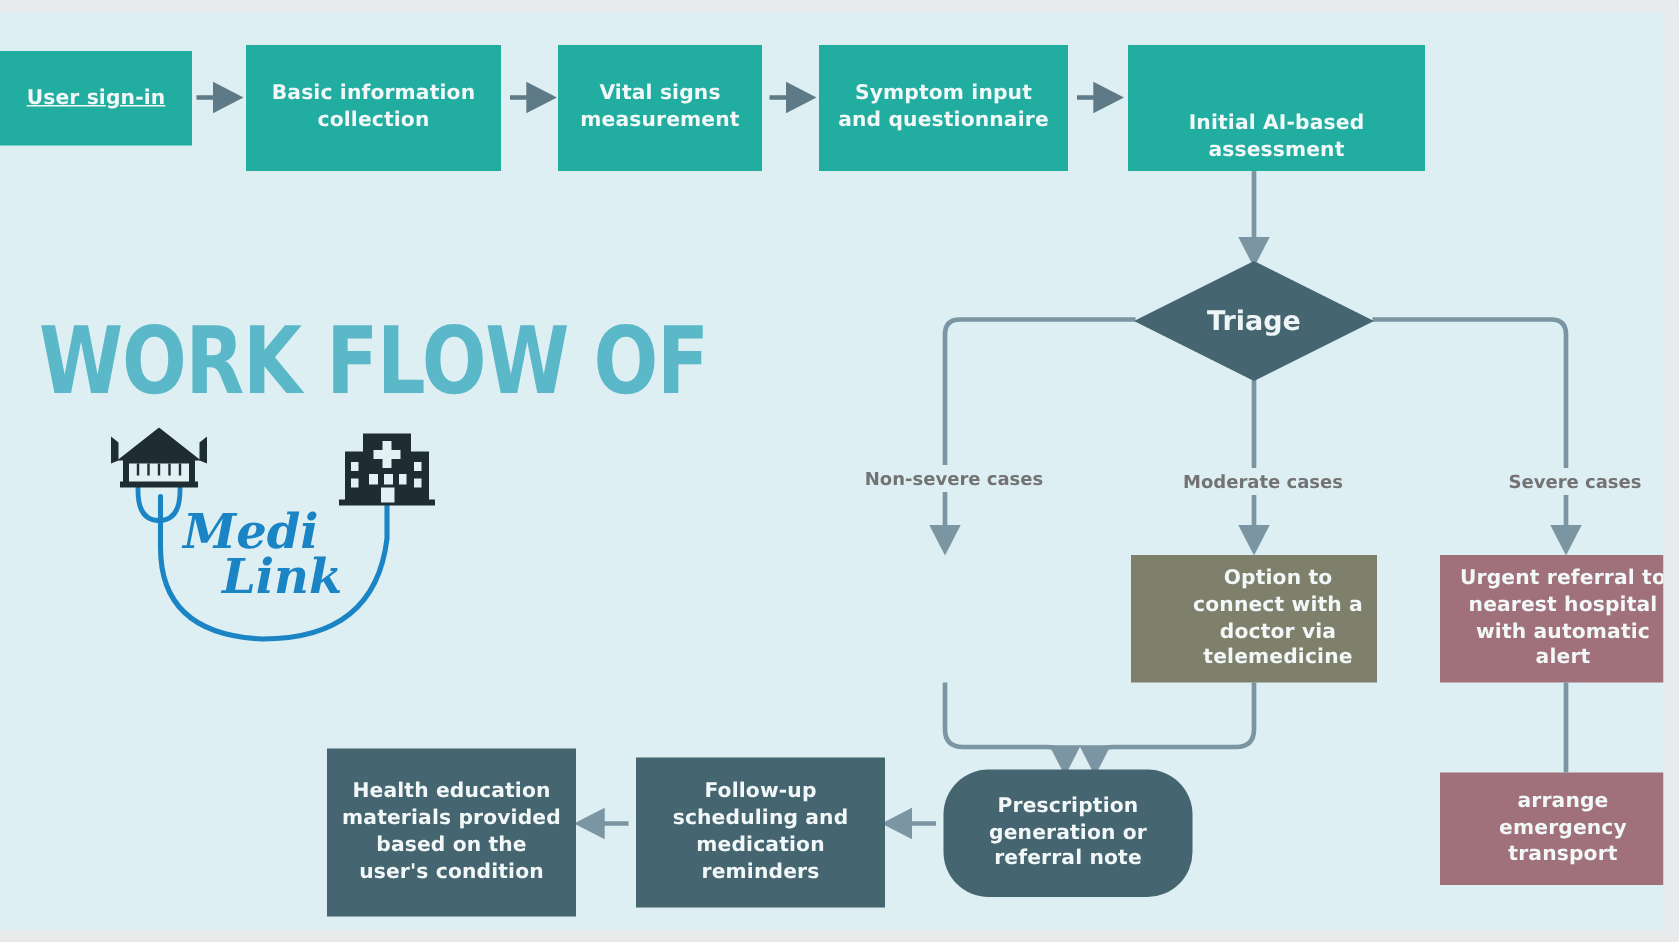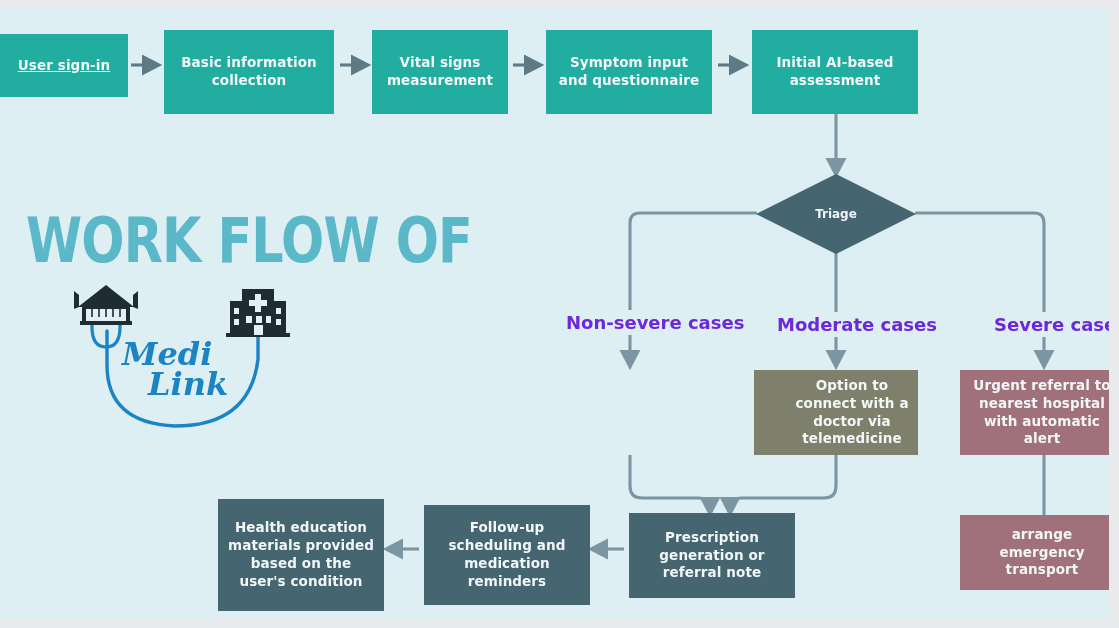--- a/index.html
+++ b/index.html
@@ -63,30 +63,30 @@
   }
   .diamond .dshape {
     position: absolute;
     inset: 0;
     background: #456570;
     clip-path: polygon(50% 0%, 100% 50%, 50% 100%, 0% 50%);
   }
   .diamond .dlabel {
     position: relative;
     color: #eef5f7;
+    font-size: 18px;
+    font-weight: bold;
+    font-family: "DejaVu Sans", sans-serif;
+  }
+
+  
+  .branch-label {
+    position: absolute;
+    color: #737373;
     font-size: 12px;
-    font-weight: bold;
-    font-family: "DejaVu Sans", sans-serif;
-  }
-
-  
-  .branch-label {
-    position: absolute;
-    color: #6d28d9;
-    font-size: 18px;
     font-weight: bold;
     font-family: "DejaVu Sans", sans-serif;
     white-space: nowrap;
     background: #ddeff3;
     padding: 2px 6px;
     text-align: center;
   }
 
   
   #title {
@@ -204,21 +204,21 @@
     </div>
 
     <div class="node teal" style="left:372px; top:22px; width:136px; height:84px;">
       <span>Vital signs measurement</span>
     </div>
 
     <div class="node teal" style="left:546px; top:22px; width:166px; height:84px;">
       <span>Symptom input and questionnaire</span>
     </div>
 
-    <div class="node teal" style="left:752px; top:22px; width:166px; height:84px;">
+    <div class="node teal" style="left:752px; top:22px; width:198px; height:84px;align-items:flex-end;">
       <span>Initial AI-based assessment</span>
     </div>
 
     <div class="diamond" style="left:756px; top:166px; width:160px; height:80px;">
       <div class="dshape"></div>
       <div class="dlabel">Triage</div>
     </div>
 
     <div class="branch-label" style="left:560px; top:302px; width:140px;">
       <span>Non-severe cases</span>
@@ -236,21 +236,21 @@
     </div>
 
     <div class="node mauve" style="left:960px; top:362px; width:164px; height:85px;">
       <span>Urgent referral to nearest hospital with automatic alert</span>
     </div>
 
     <div class="node mauve" style="left:960px; top:507px; width:164px; height:75px;">
       <span>arrange emergency transport</span>
     </div>
 
-    <div class="node slate" style="left:629px; top:505px; width:166px; height:85px;">
+    <div class="node slate" style="left:629px; top:505px; width:166px; height:85px;border-radius:30px;">
       <span>Prescription generation or referral note</span>
     </div>
 
     <div class="node slate" style="left:218px; top:491px; width:166px; height:112px;">
       <span>Health education materials provided based on the user's condition</span>
     </div>
 
     <div class="node slate" style="left:424px; top:497px; width:166px; height:100px;">
       <span>Follow-up scheduling and medication reminders</span>
     </div>

